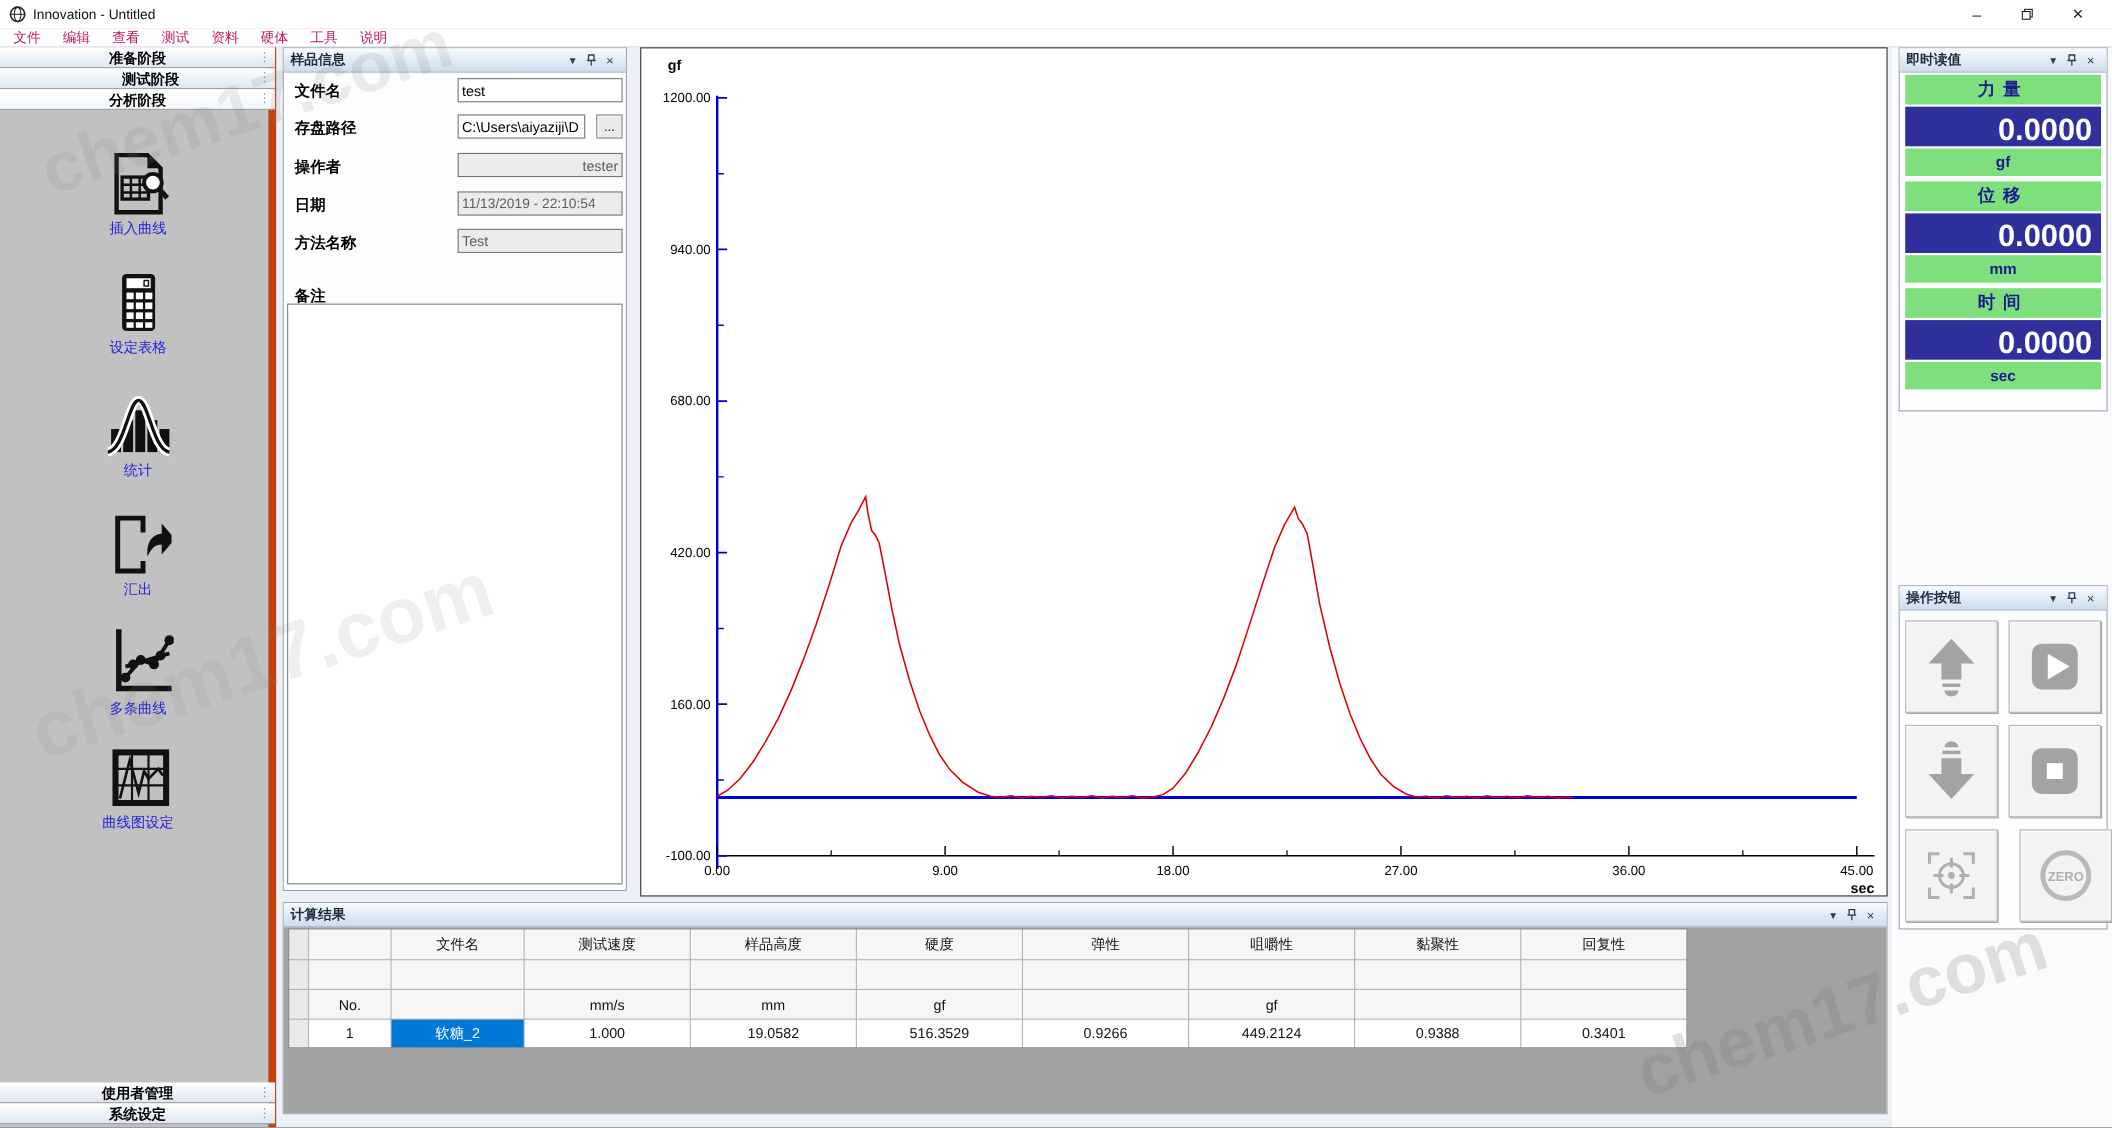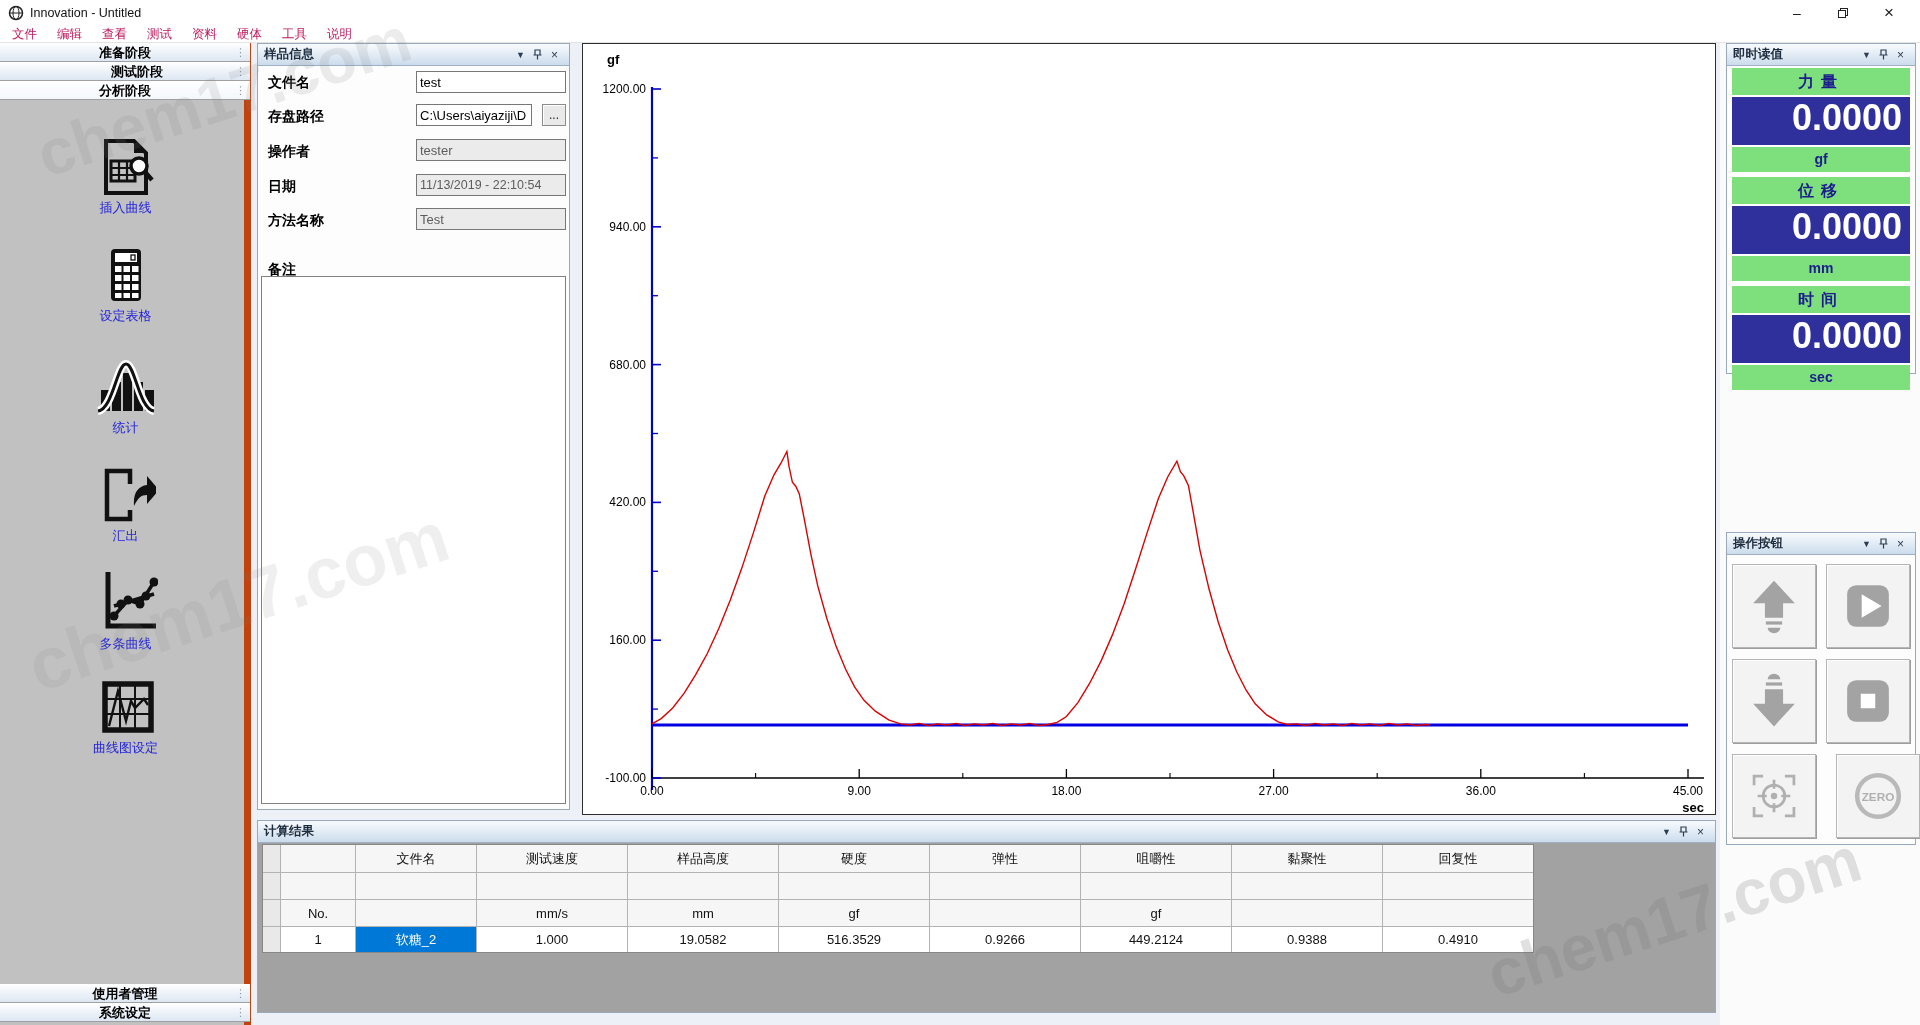--- a/index.html
+++ b/index.html
@@ -53,22 +53,22 @@
   
   .chart-panel{position:absolute;left:582px;top:43px;width:1134px;height:772px;background:#ffffff;
                border:1px solid #2e2e2e;box-sizing:border-box;}
   .chart-panel svg{display:block;}
   .tick{font-family:"Liberation Sans",sans-serif;font-size:12px;fill:#000;}
   .axname{font-family:"Liberation Sans",sans-serif;font-size:13px;font-weight:bold;fill:#000;}
   
   .ro-group{position:relative;margin:0 5px;}
   .ro-label{height:27px;line-height:27px;text-align:center;background:#7de07d;color:#1c1c8e;
             font-size:16px;font-weight:bold;letter-spacing:7px;margin-top:2px;font-family:Liberation Serif, serif;}
-  .ro-value{height:48px;line-height:42px;text-align:right;background:#30309c;color:#fff;
-            font-size:36px;font-weight:bold;padding-right:8px;margin-top:2px;}
+  .ro-value{height:36px;line-height:42px;text-align:right;background:#30309c;color:#fff;
+            font-size:28px;font-weight:bold;padding-right:8px;margin-top:2px;}
   .ro-unit{height:25px;line-height:25px;text-align:center;background:#7de07d;color:#1c1c8e;
            font-size:14px;font-weight:bold;margin-top:2px;}
   
   .op-btn{position:absolute;width:84px;height:84px;background:#f3f3f3;border:1px solid #b5b5b5;
           box-shadow:inset 1px 1px 0 #ffffff, 1px 1px 0 #9e9e9e;box-sizing:border-box;
           display:flex;align-items:center;justify-content:center;}
   
   .results-body{background:#a2a2a2;}
   .rtable{position:absolute;left:4px;top:1px;display:grid;
           grid-template-columns:17px 74px 120px repeat(7,150px);
@@ -250,21 +250,21 @@
           <span>×</span>
         </span>
     </div>
     <div class="pbody">
       <span class="fld-label" style="top:8px;">文件名</span>
       <input class="fld-input" style="top: 5px;" value="test">
       <span class="fld-label" style="top:42px;">存盘路径</span>
       <input class="fld-input" style="top: 38px; width: 116px;" value="C:\Users\aiyaziji\D">
       <div class="browse-btn" style="top:38px;">...</div>
       <span class="fld-label" style="top:77px;">操作者</span>
-      <input class="fld-input ro" style="top: 73px;" readonly="" value="tester">
+      <input class="fld-input ro" style="top: 73px; text-align: right;" readonly="" value="tester">
       <span class="fld-label" style="top:112px;">日期</span>
       <input class="fld-input ro" style="top: 108px; font-size: 12.5px;" readonly="" value="11/13/2019 - 22:10:54">
       <span class="fld-label" style="top:146px;">方法名称</span>
       <input class="fld-input ro" style="top: 142px;" readonly="" value="Test">
       <span class="fld-label" style="top:195px;">备注</span>
       <textarea class="remarks" style="top: 210px; height: 528px;"></textarea>
     </div>
   </div>
 
   <div class="chart-panel">
@@ -463,21 +463,21 @@
 
         <div class="cell gripc"></div>
         <div class="cell data">1</div>
         <div class="cell data sel">软糖_2</div>
         <div class="cell data">1.000</div>
         <div class="cell data">19.0582</div>
         <div class="cell data">516.3529</div>
         <div class="cell data">0.9266</div>
         <div class="cell data">449.2124</div>
         <div class="cell data">0.9388</div>
-        <div class="cell data">0.4910</div>
+        <div class="cell data">0.3401</div>
       </div>
     </div>
   </div>
 
   <div class="wm" style="left:30px;top:60px;">chem17.com</div>
   <div class="wm" style="left:20px;top:560px;font-size:72px;color:rgba(135,135,135,0.13);">chem17.com</div>
   <div class="wm" style="left:1480px;top:880px;color:rgba(120,120,120,0.22);">chem17.com</div>
 
 </div>
 

